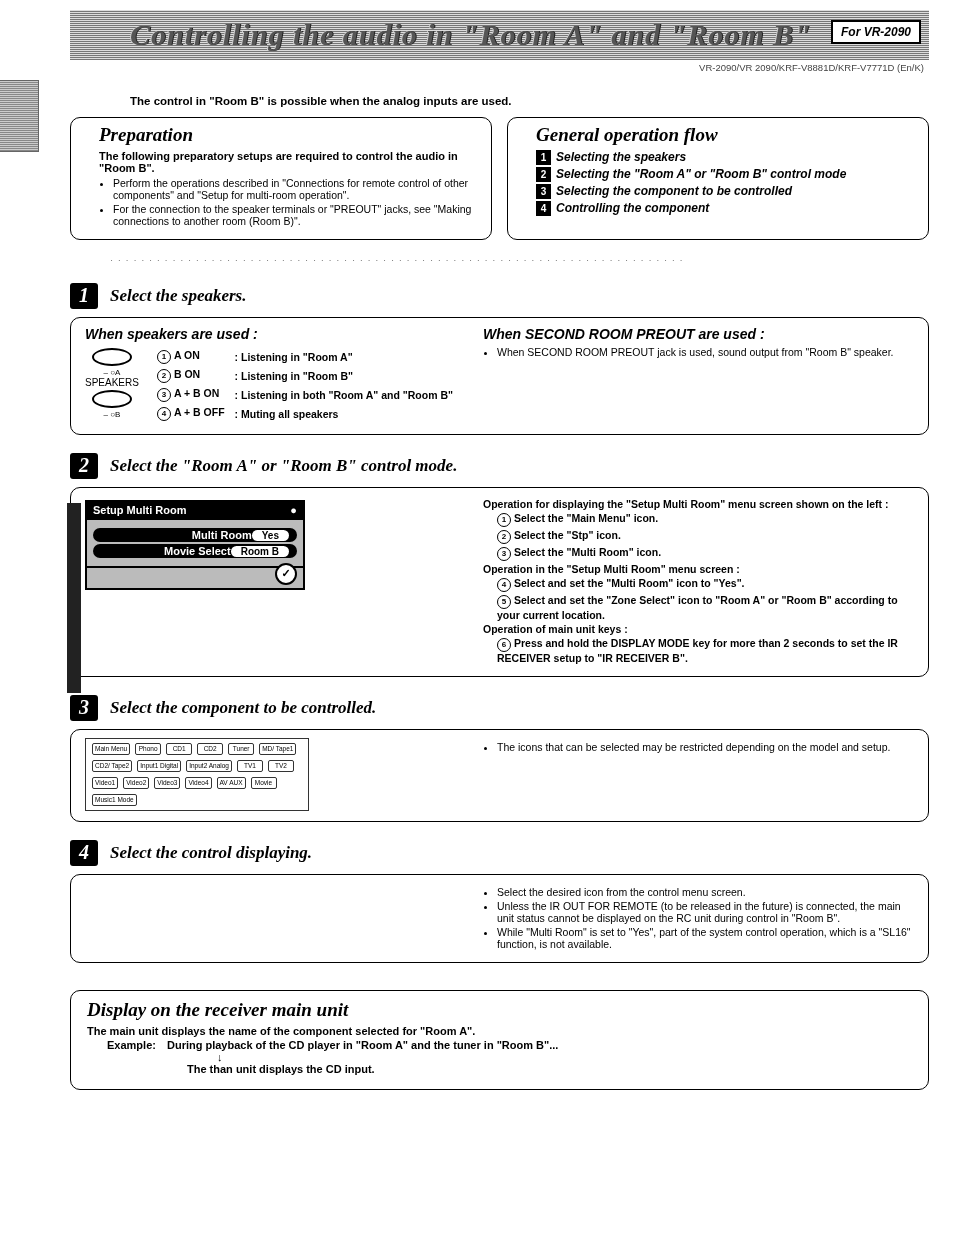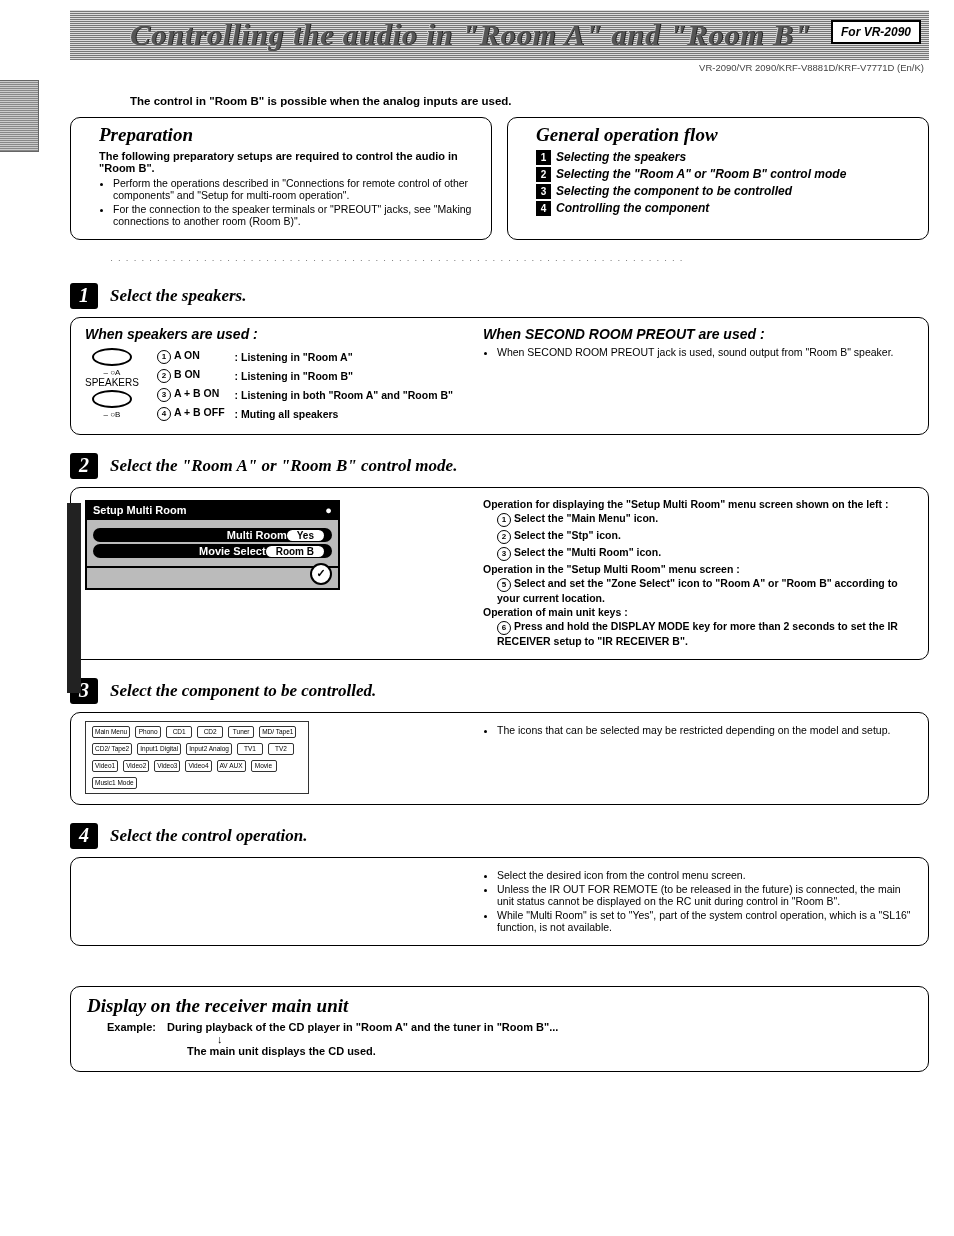--- a/index.html
+++ b/index.html
@@ -167,21 +167,21 @@
     width:12px;height:12px;
     border:1px solid #000;
     border-radius:50%;
     text-align:center;
     line-height:12px;
     font-size:8px;
     font-weight:bold;
     margin-right:3px;
   }
   .osd {
-    width:255px;
+    width:220px;
     margin:4px 0;
     font-family:Arial;
   }
   .osd-header{
     background:#000;color:#fff;
     font-weight:bold;
     padding:2px 6px;
     font-size:11px;
     border:2px solid #000;
     border-bottom:0;
@@ -239,21 +239,21 @@
     padding:1px 2px;
     text-align:center;
     min-width:20px;
     line-height:8px;
     border-radius:2px;
   }
   .display-box{
     border:1.5px solid #000;
     border-radius:10px;
     padding:8px 22px 14px 16px;
-    margin-top:40px;
+    margin-top:27px;
   }
   .bold{font-weight:bold;}
   .faint{
     font-size:9.5px;color:#777;
     letter-spacing:1px;
     margin:8px 0 8px 40px;
   }
   .side-tab {
     position:absolute;
     left:-3px;
@@ -379,20 +379,21 @@
               <div class="check-circ">✓</div>
             </div>
         </div>
       </div>
       <div class="right">
         <div class="op-line b">Operation for displaying the "Setup Multi Room" menu screen shown on the left :</div>
         <div class="op-line op-sub"><span class="circ">1</span><span>Select the "Main Menu" icon.</span></div>
         <div class="op-line op-sub"><span class="circ">2</span><span>Select the "Stp" icon.</span></div>
         <div class="op-line op-sub"><span class="circ">3</span><span>Select the "Multi Room" icon.</span></div>
         <div class="op-line b">Operation in the "Setup Multi Room" menu screen :</div>
+        <div class="op-line op-sub"><span class="circ">4</span><span>Select and set the "Multi Room" icon to "Yes".</span></div>
         <div class="op-line op-sub"><span class="circ">5</span><span>Select and set the "Zone Select" icon to "Room A" or "Room B" according to your current location.</span></div>
         <div class="op-line b">Operation of main unit keys :</div>
         <div class="op-line op-sub"><span class="circ">6</span><span>Press and hold the DISPLAY MODE key for more than 2 seconds to set the IR RECEIVER setup to "IR RECEIVER B".</span></div>
       </div>
     </div>
   </div>
 
   <div class="step-head">
     <div class="step-num">3</div>
     <div class="step-title">Select the component to be controlled.</div>
@@ -422,36 +423,37 @@
     </div>
     <div class="right">
       <ul class="bullets">
           <li><span>The icons that can be selected may be restricted depending on the model and setup.</span></li>
         </ul>
     </div>
   </div>
 
   <div class="step-head">
     <div class="step-num">4</div>
-    <div class="step-title">Select the control operation.</div>
+    <div class="step-title">Select the control displaying.</div>
   </div>
   <div class="panel">
     <div class="left"></div>
     <div class="right">
       <ul class="bullets">
         <li><span>Select the desired icon from the control menu screen.</span></li>
         <li><span>Unless the IR OUT FOR REMOTE (to be released in the future) is connected, the main unit status cannot be displayed on the RC unit during control in "Room B".</span></li>
         <li><span>While "Multi Room" is set to "Yes", part of the system control operation, which is a "SL16" function, is not available.</span></li>
       </ul>
     </div>
   </div>
 
   <div class="display-box">
     <div class="box-title">Display on the receiver main unit</div>
+    <div class="small-bold">The main unit displays the name of the component selected for "Room A".</div>
     <div style="margin-left:20px;margin-top:2px;">
       <span class="bold">Example:</span>
       <span class="bold" style="margin-left:8px;">During playback of the CD player in "Room A" and the tuner in "Room B"...</span>
     </div>
     <div style="margin-left:130px;" class="bold">↓</div>
-    <div style="margin-left:100px;" class="small-bold">The main unit displays the CD used.</div>
+    <div style="margin-left:100px;" class="small-bold">The than unit displays the CD input.</div>
   </div>
 
 </div>
 
 </body></html>

